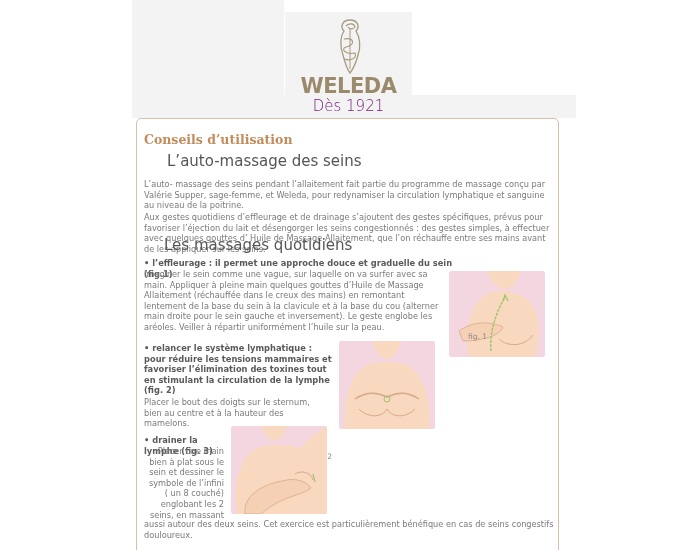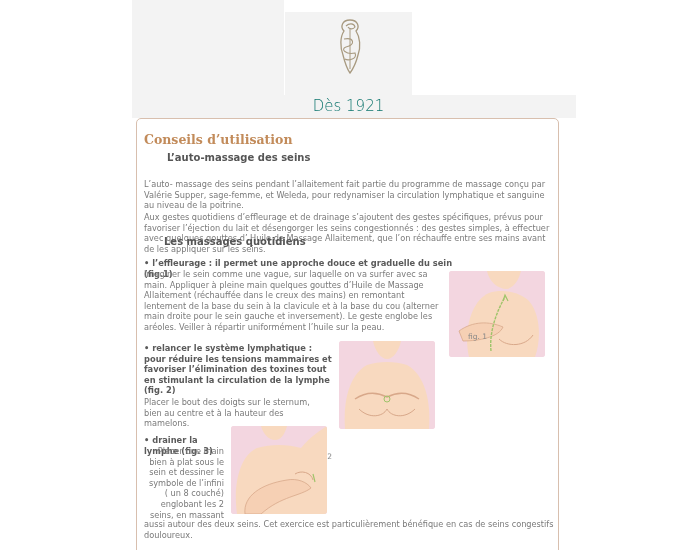--- a/index.html
+++ b/index.html
@@ -17,37 +17,37 @@
 
     .logo { position: absolute; left: 285px; top: 12px; width: 127px; height: 104px; text-align: center; }
     .logo-mark { position: absolute; left: 51px; top: 5px; width: 28px; height: 58px; }
     .logo-word {
       position: absolute; left: 0; width: 127px; top: 62px;
       font-family: "DejaVu Sans", sans-serif; font-weight: bold;
       font-size: 21px; letter-spacing: -0.5px; color: #9b8a6c;
     }
     .logo-since {
       position: absolute; left: 0; width: 127px; top: 85px;
-      font-family: "DejaVu Sans", sans-serif; font-size: 15px; color: #0f766e;
+      font-family: "DejaVu Sans", sans-serif; font-size: 15px; color: #701a75;
       font-weight: 300;
     }
 
     
     .box {
       position: absolute; left: 136px; top: 118px; width: 423px; height: 450px;
       border: 1px solid #d8bfae; border-radius: 5px; background: #fff;
     }
     .title {
       position: absolute; left: 7px; top: 13px;
       font-family: "DejaVu Serif", serif; font-weight: bold; font-size: 12.5px; color: #c28b5a;
     }
     .txt { font-size: 8.2px; line-height: 10.6px; color: #7a7a7a; }
     .bold { font-weight: bold; color: #5a5a5a; }
     .sub {
-      position: absolute; font-size: 10px; font-weight: bold; color: #555;
+      position: absolute; font-size: 15px; font-weight: normal; color: #555;
     }
     .abs { position: absolute; }
 
     .fig { position: absolute; border-radius: 3px; overflow: hidden; background: #f4d9e1; }
     .caption { position: absolute; font-size: 7.5px; color: #888; }
   </style>
 </head>
 <body>
 
 <div class="page">
@@ -56,20 +56,21 @@
   <div class="hdr-strip"></div>
   <div class="hdr-logo"></div>
 
   <div class="logo">
     <svg class="logo-mark" viewBox="0 0 28 58">
       <path d="M14 3 C6 3 4 10 8 14 C4 20 4 30 7 38 C9 46 11 52 14 56 C17 52 20 46 22 38 C25 30 24 20 20 14 C24 10 22 3 14 3 Z" fill="none" stroke="#a89a80" stroke-width="1.3"></path>
       <path d="M10 9 C13 6 18 6 19 10 C17 13 13 12 12 10" fill="none" stroke="#a89a80" stroke-width="1.1"></path>
       <path d="M14 12 L14 52" stroke="#a89a80" stroke-width="1"></path>
       <path d="M8 22 C18 20 20 28 10 30 C4 32 10 38 19 36 C22 42 12 44 9 42" fill="none" stroke="#a89a80" stroke-width="1.1"></path>
     </svg>
+    <div class="logo-word">WELEDA</div>
     <div class="logo-since">Dès 1921</div>
   </div>
 
   <div class="box">
     <div class="title">Conseils d’utilisation</div>
 
     <div class="sub" style="left:30px; top:33px;">L’auto-massage des seins</div>
     <div class="abs txt" style="left:7px; top:60px; width:410px;">L’auto- massage des seins pendant l’allaitement fait partie du programme de massage conçu par Valérie Supper, sage-femme, et Weleda, pour redynamiser la circulation lymphatique et sanguine au niveau de la poitrine.</div>
     <div class="abs txt" style="left:7px; top:93px; width:412px;">Aux gestes quotidiens d’effleurage et de drainage s’ajoutent des gestes spécifiques, prévus pour favoriser l’éjection du lait et désengorger les seins congestionnés : des gestes simples, à effectuer avec quelques gouttes d’ Huile de Massage Allaitement, que l’on réchauffe entre ses mains avant de les appliquer sur les seins.</div>
 

